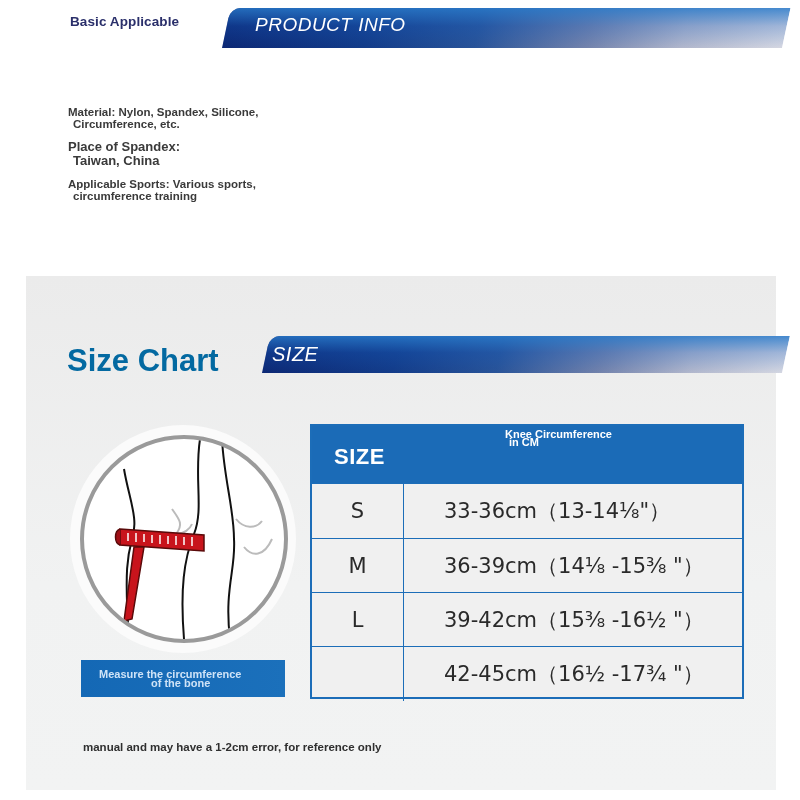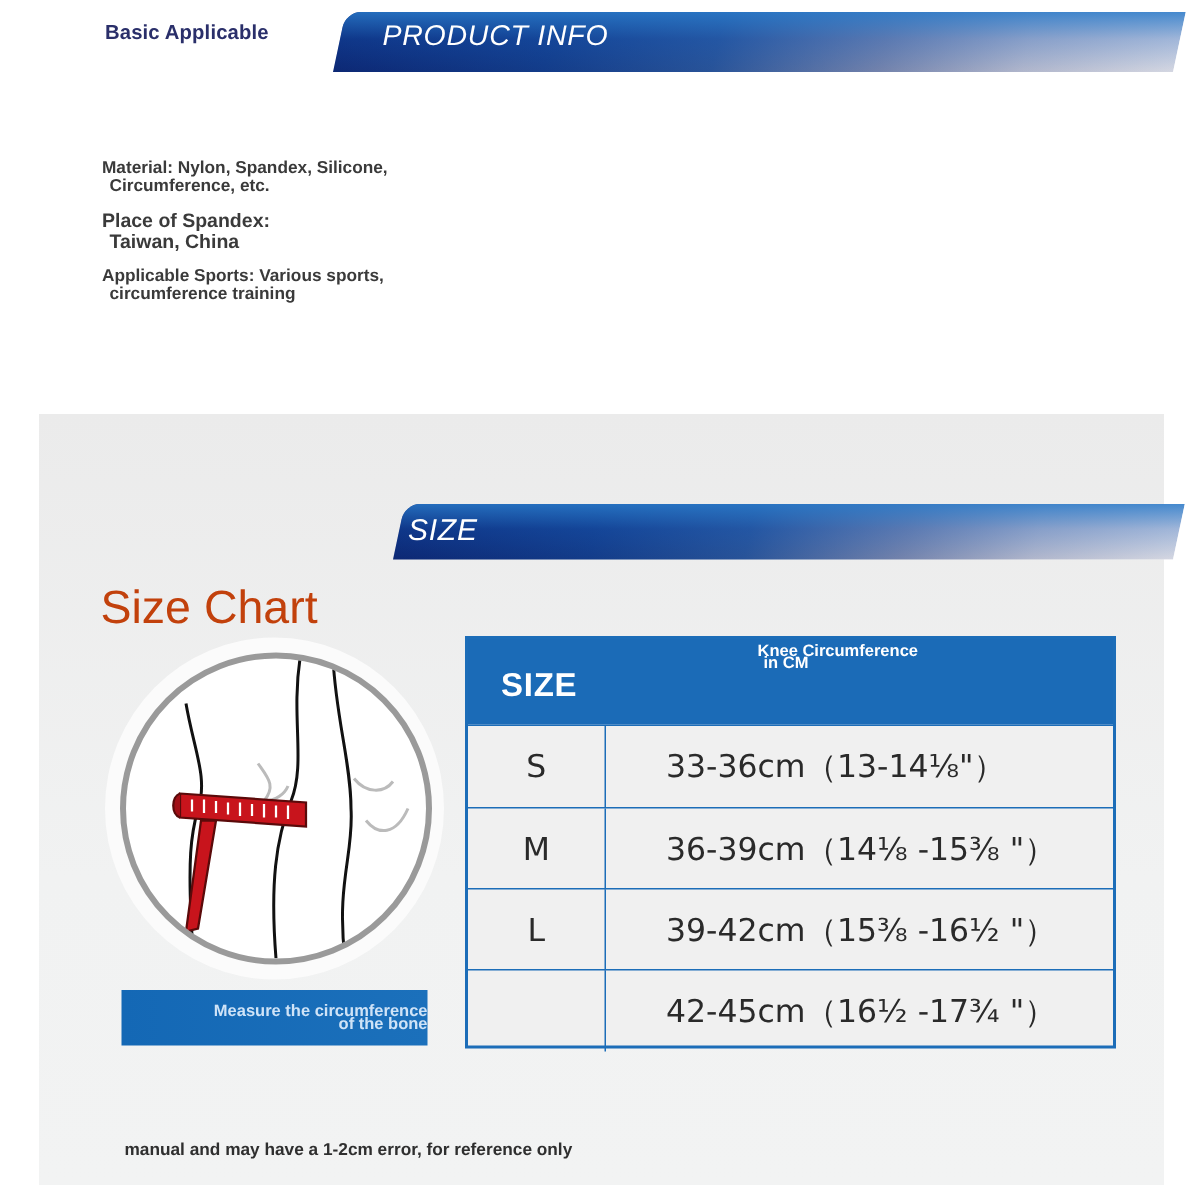--- a/index.html
+++ b/index.html
@@ -20,47 +20,47 @@
   .banner1 { left: 222px; top: 8px; width: 560px; height: 40px; }
   .banner1-text { left: 240px; top: 14px; margin-left: 15px; }
 
   .info { left: 68px; color: #3a3a3a; font-weight: bold; line-height: 12px; }
   .info .l1 { display: block; }
   .info .l2 { display: block; padding-left: 5px; }
 
   
   .panel { left: 26px; top: 276px; width: 750px; height: 514px; background: linear-gradient(180deg, #ebebeb 0%, #f1f2f2 60%, #f2f3f3 100%); }
 
-  .size-title { left: 67px; top: 343px; font-size: 31px; font-weight: normal; color: #c2410c; margin-top: 44px; }
+  .size-title { left: 67px; top: 343px; font-size: 31px; font-weight: bold; color: #0369a1; }
   .banner2 { left: 262px; top: 336px; width: 520px; height: 37px; }
   .banner2-text { left: 272px; top: 343px; font-size: 20px; }
 
   
   .circle-outer { left: 70px; top: 425px; width: 226px; height: 228px; border-radius: 50%; background: #fbfbfb; }
   .circle { left: 80px; top: 435px; width: 208px; height: 208px; border-radius: 50%; border: 4px solid #9a9a9a; background: #ffffff; overflow: hidden; }
 
   .measure-label { left: 81px; top: 660px; width: 204px; height: 37px; background: linear-gradient(90deg, #1468b5 0%, #1b70bb 100%);
-                   color: #cfe3f7; font-weight: bold; font-size: 11px; line-height: 9px; padding: 10px 0 0 18px; text-align: right; }
+                   color: #cfe3f7; font-weight: bold; font-size: 11px; line-height: 9px; padding: 10px 0 0 18px; }
   .measure-label .l2 { display: block; padding-left: 4px; margin-left: 48px; }
 
   
   .size-table { left: 310px; top: 424px; width: 434px; height: 275px; border: 2px solid #1c6db8; background: #f0f0f0; }
   .thead { position: absolute; left: 0; top: 0; width: 430px; height: 57px; background: #1b6bb7; }
   .th-size { position: absolute; left: 22px; top: 18px; color: #ffffff; font-size: 22px; font-weight: bold; letter-spacing: 0.5px; }
   .th-knee { position: absolute; left: 193px; top: 4px; color: #ffffff; font-size: 11px; font-weight: bold; line-height: 8px; }
   .th-knee .l2 { display: block; padding-left: 4px; }
   .trow { position: absolute; left: 0; width: 430px; height: 55px; border-top: 1px solid #1c6db8; }
   .trow .divider { position: absolute; left: 91px; top: 0; bottom: 0; width: 1px; background: #1c6db8; }
   .cell-size { position: absolute; left: 0; width: 91px; top: 0; height: 100%; display: flex; align-items: center; justify-content: center;
                font-size: 21px; color: #2a2a2a; font-family: "DejaVu Sans", sans-serif; }
   .cell-val { position: absolute; left: 132px; top: 0; height: 100%; display: flex; align-items: center;
               font-size: 21px; color: #2a2a2a; font-family: "DejaVu Sans", sans-serif; white-space: pre; }
 
   .disclaimer { left: 80px; top: 741px; font-size: 11.5px; font-weight: bold; color: #2f2f2f; line-height: 12px; }
-  .disclaimer .l2 { display: block; padding-left: 3px; margin-top: 20px; }
+  .disclaimer .l2 { display: block; padding-left: 3px; }
 </style>
 </head>
 <body>
 
 <div class="abs basic-title">Basic Applicable</div>
 <div class="abs banner banner1"></div>
 <div class="abs banner-text banner1-text">PRODUCT INFO</div>
 
 <div class="abs info" style="top:106px; font-size:11.5px;">
   <span class="l1">Material: Nylon, Spandex, Silicone,</span>

